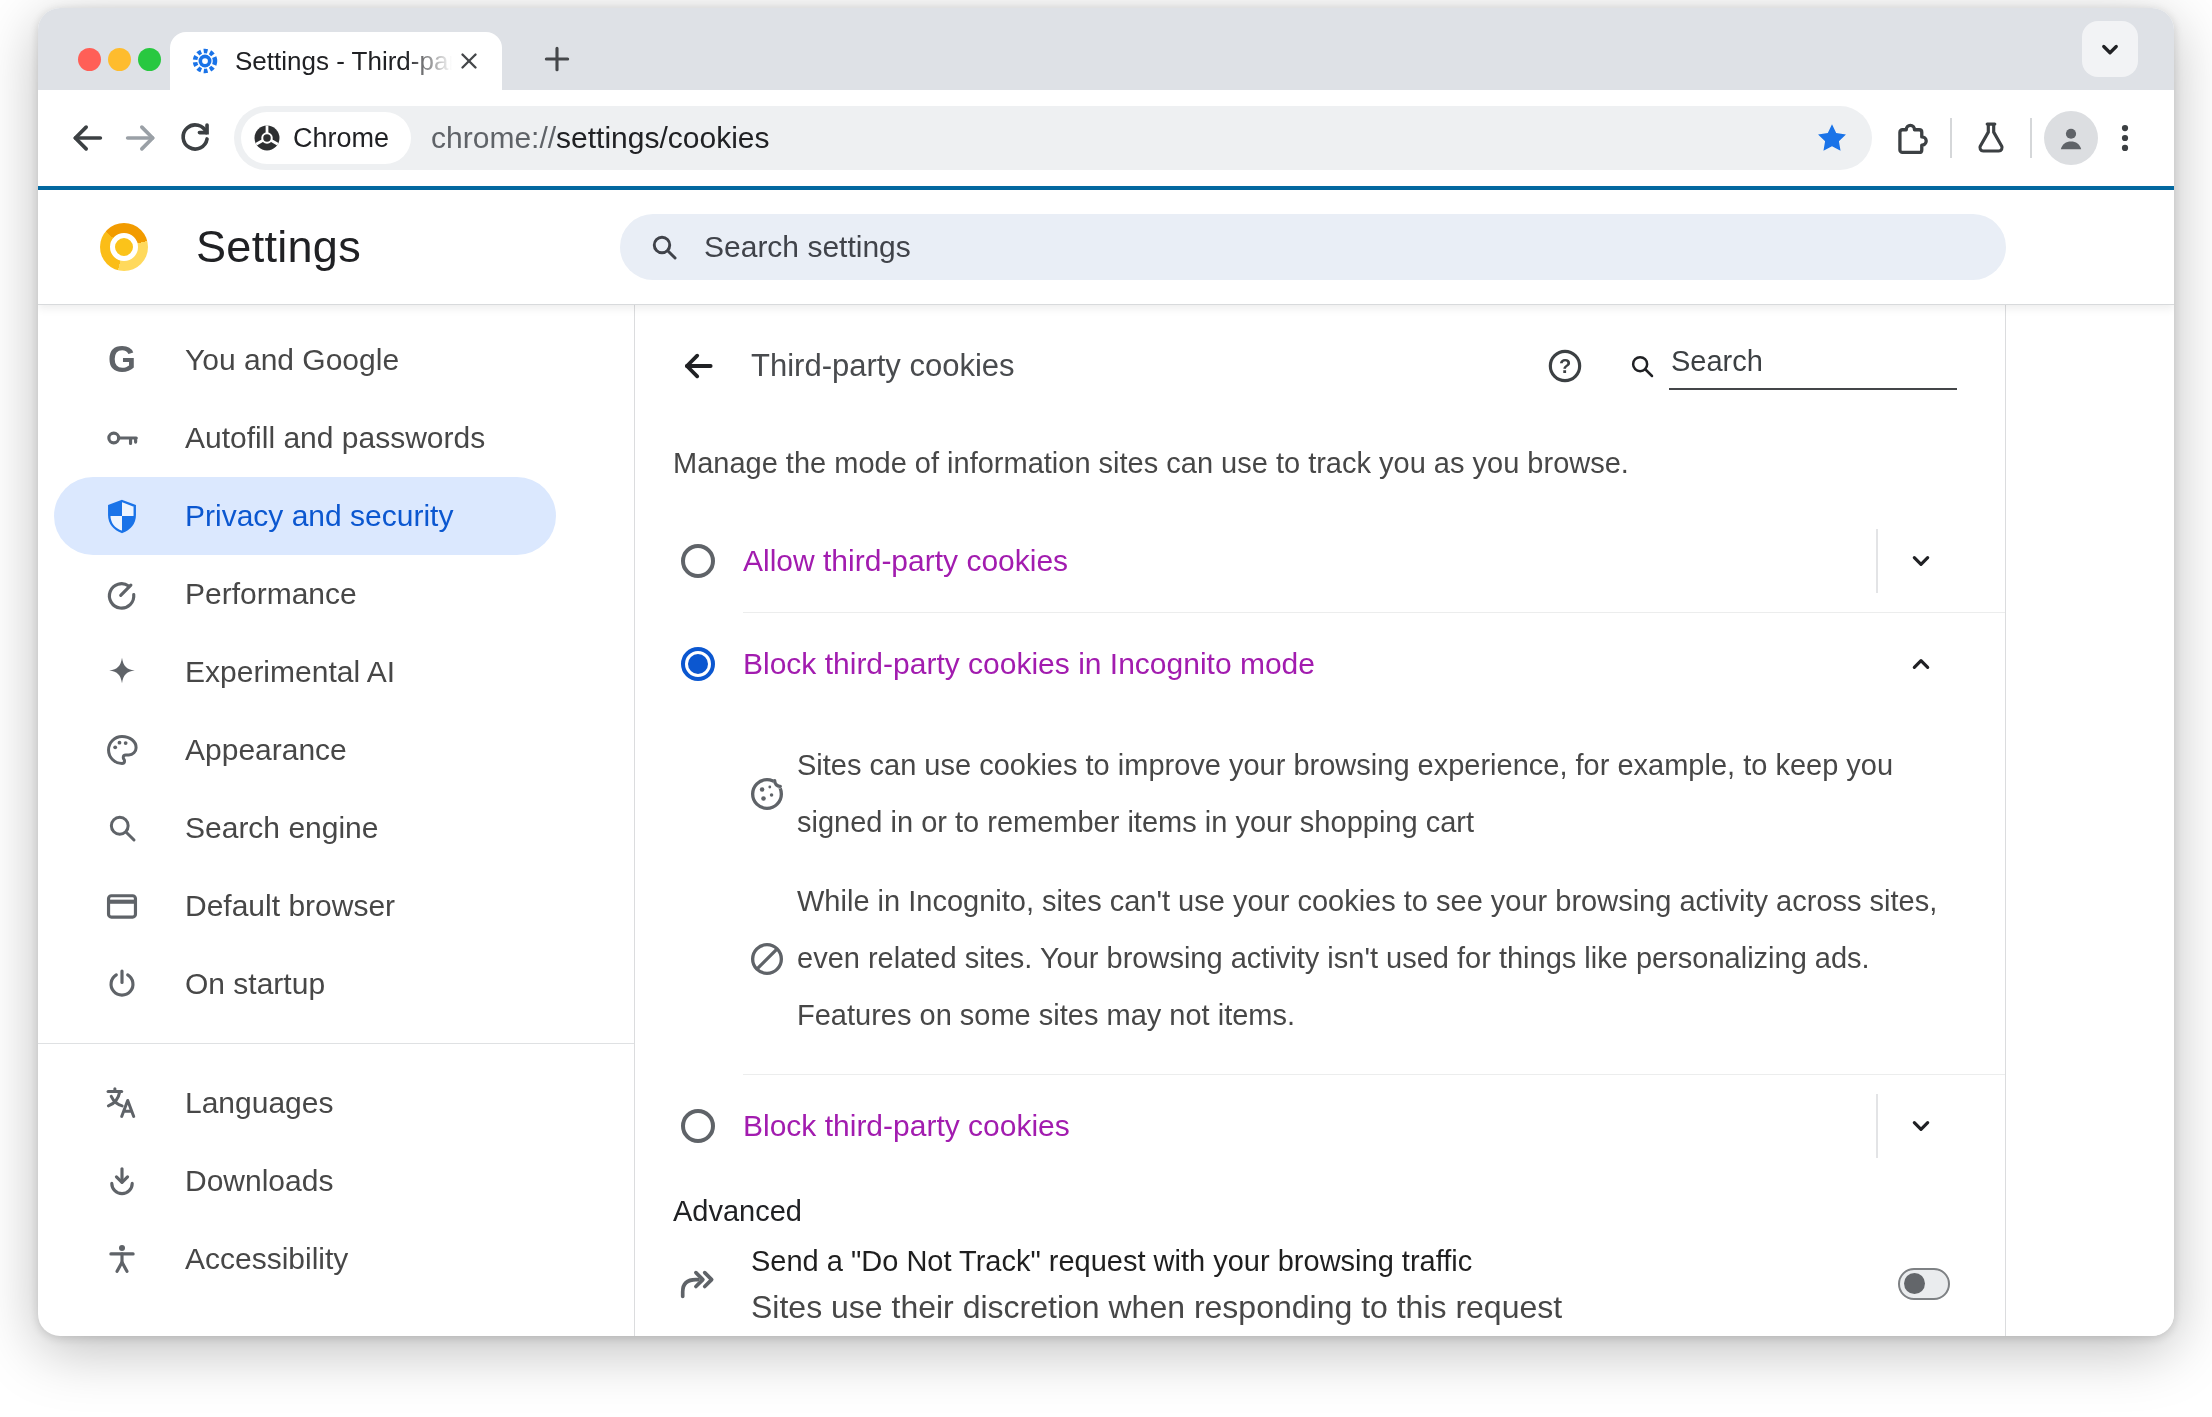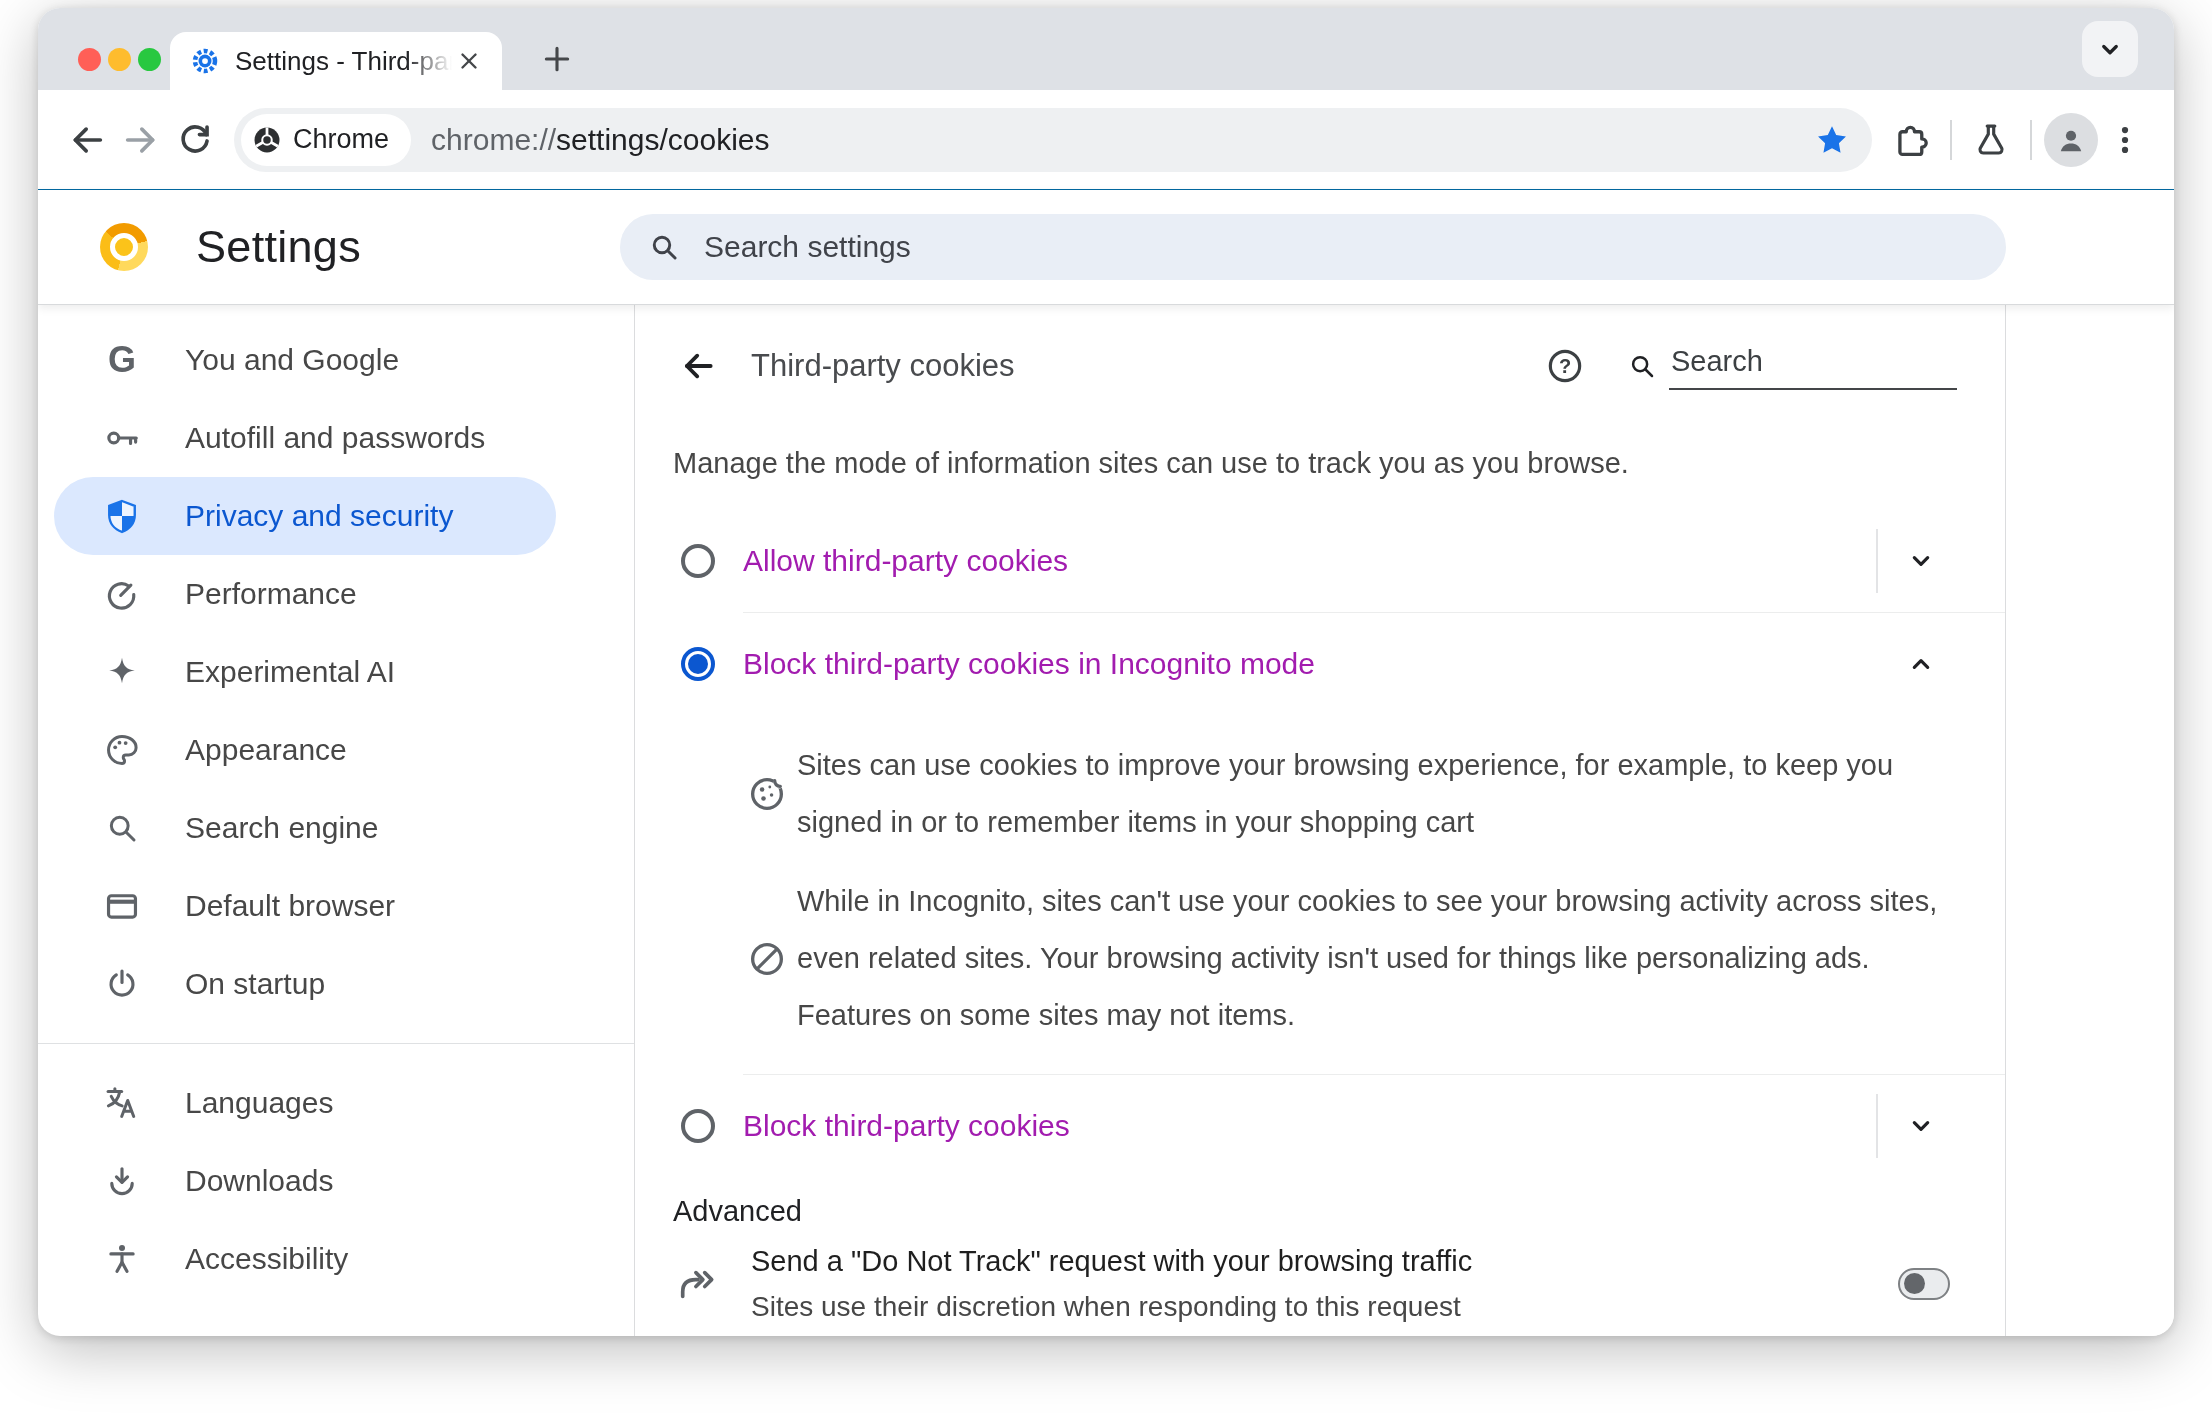--- a/index.html
+++ b/index.html
@@ -17,21 +17,21 @@
   .tab-title{font-size:26px;color:#202124;margin-left:15px;flex:1;white-space:nowrap;
     overflow:hidden;position:relative;}
   .tab-fade{position:absolute;right:0;top:0;bottom:0;width:46px;
     background:linear-gradient(to right,rgba(255,255,255,0),#fff);}
   .tab-close{width:34px;height:34px;display:grid;place-items:center;border-radius:50%;}
   .newtab{position:absolute;left:496px;bottom:8px;width:46px;height:46px;display:grid;place-items:center;border-radius:50%;}
   .tabsearch{position:absolute;right:36px;top:13px;width:56px;height:56px;border-radius:16px;
     background:#f2f3f5;display:grid;place-items:center;}
   
   .toolbar{height:100px;background:#fff;display:flex;align-items:center;padding:0 22px;
-    border-bottom:1px solid #0369a1;flex:none;}
+    border-bottom:4px solid #0369a1;flex:none;}
   .nav-btn{width:54px;height:54px;display:grid;place-items:center;border-radius:50%;flex:none;}
   .addressbar{flex:1;height:64px;background:#eef0f2;border-radius:32px;display:flex;
     align-items:center;padding:0 18px 0 7px;margin:0 12px;min-width:0;}
   .chip{height:52px;background:#fff;border-radius:26px;display:flex;align-items:center;
     gap:11px;padding:0 22px 0 11px;flex:none;}
   .chip-label{font-size:27px;font-weight:500;color:#202124;}
   .url{margin-left:20px;font-size:30px;white-space:nowrap;}
   .url .scheme{color:#5f6368;}
   .url .path{color:#202124;}
   .bar-star{margin-left:auto;width:44px;height:44px;display:grid;place-items:center;}
@@ -88,21 +88,21 @@
   .desc-row.second{margin-top:22px;}
   .desc-icon{width:44px;height:44px;flex:none;align-self:center;display:grid;place-items:center;}
   .desc-text{margin-left:8px;font-size:29px;line-height:57px;color:#474747;}
   .post-divider{border:none;border-top:1px solid #eceded;margin:30px 0 0 108px;}
   .advanced{margin:18px 0 0 38px;font-size:29px;color:#202124;}
   
   .dnt-row{margin:10px 55px 0 40px;display:flex;align-items:center;}
   .dnt-icon{width:44px;height:44px;flex:none;display:grid;place-items:center;}
   .dnt-text{margin-left:32px;}
   .dnt-title{font-size:29px;color:#1f1f1f;line-height:46px;}
-  .dnt-sub{font-size:28px;color:#474747;line-height:46px;}
+  .dnt-sub{font-size:32px;color:#474747;line-height:46px;}
   .toggle{width:52px;height:32px;border:2px solid #7e8184;border-radius:17px;background:#eaecee;
     position:relative;flex:none;cursor:pointer;}
   .toggle::after{content:"";position:absolute;left:4px;top:3px;width:21px;height:21px;
     border-radius:50%;background:#63666a;}
   svg{display:block;}
 </style>
 </head>
 <body>
 
 <div class="window">

